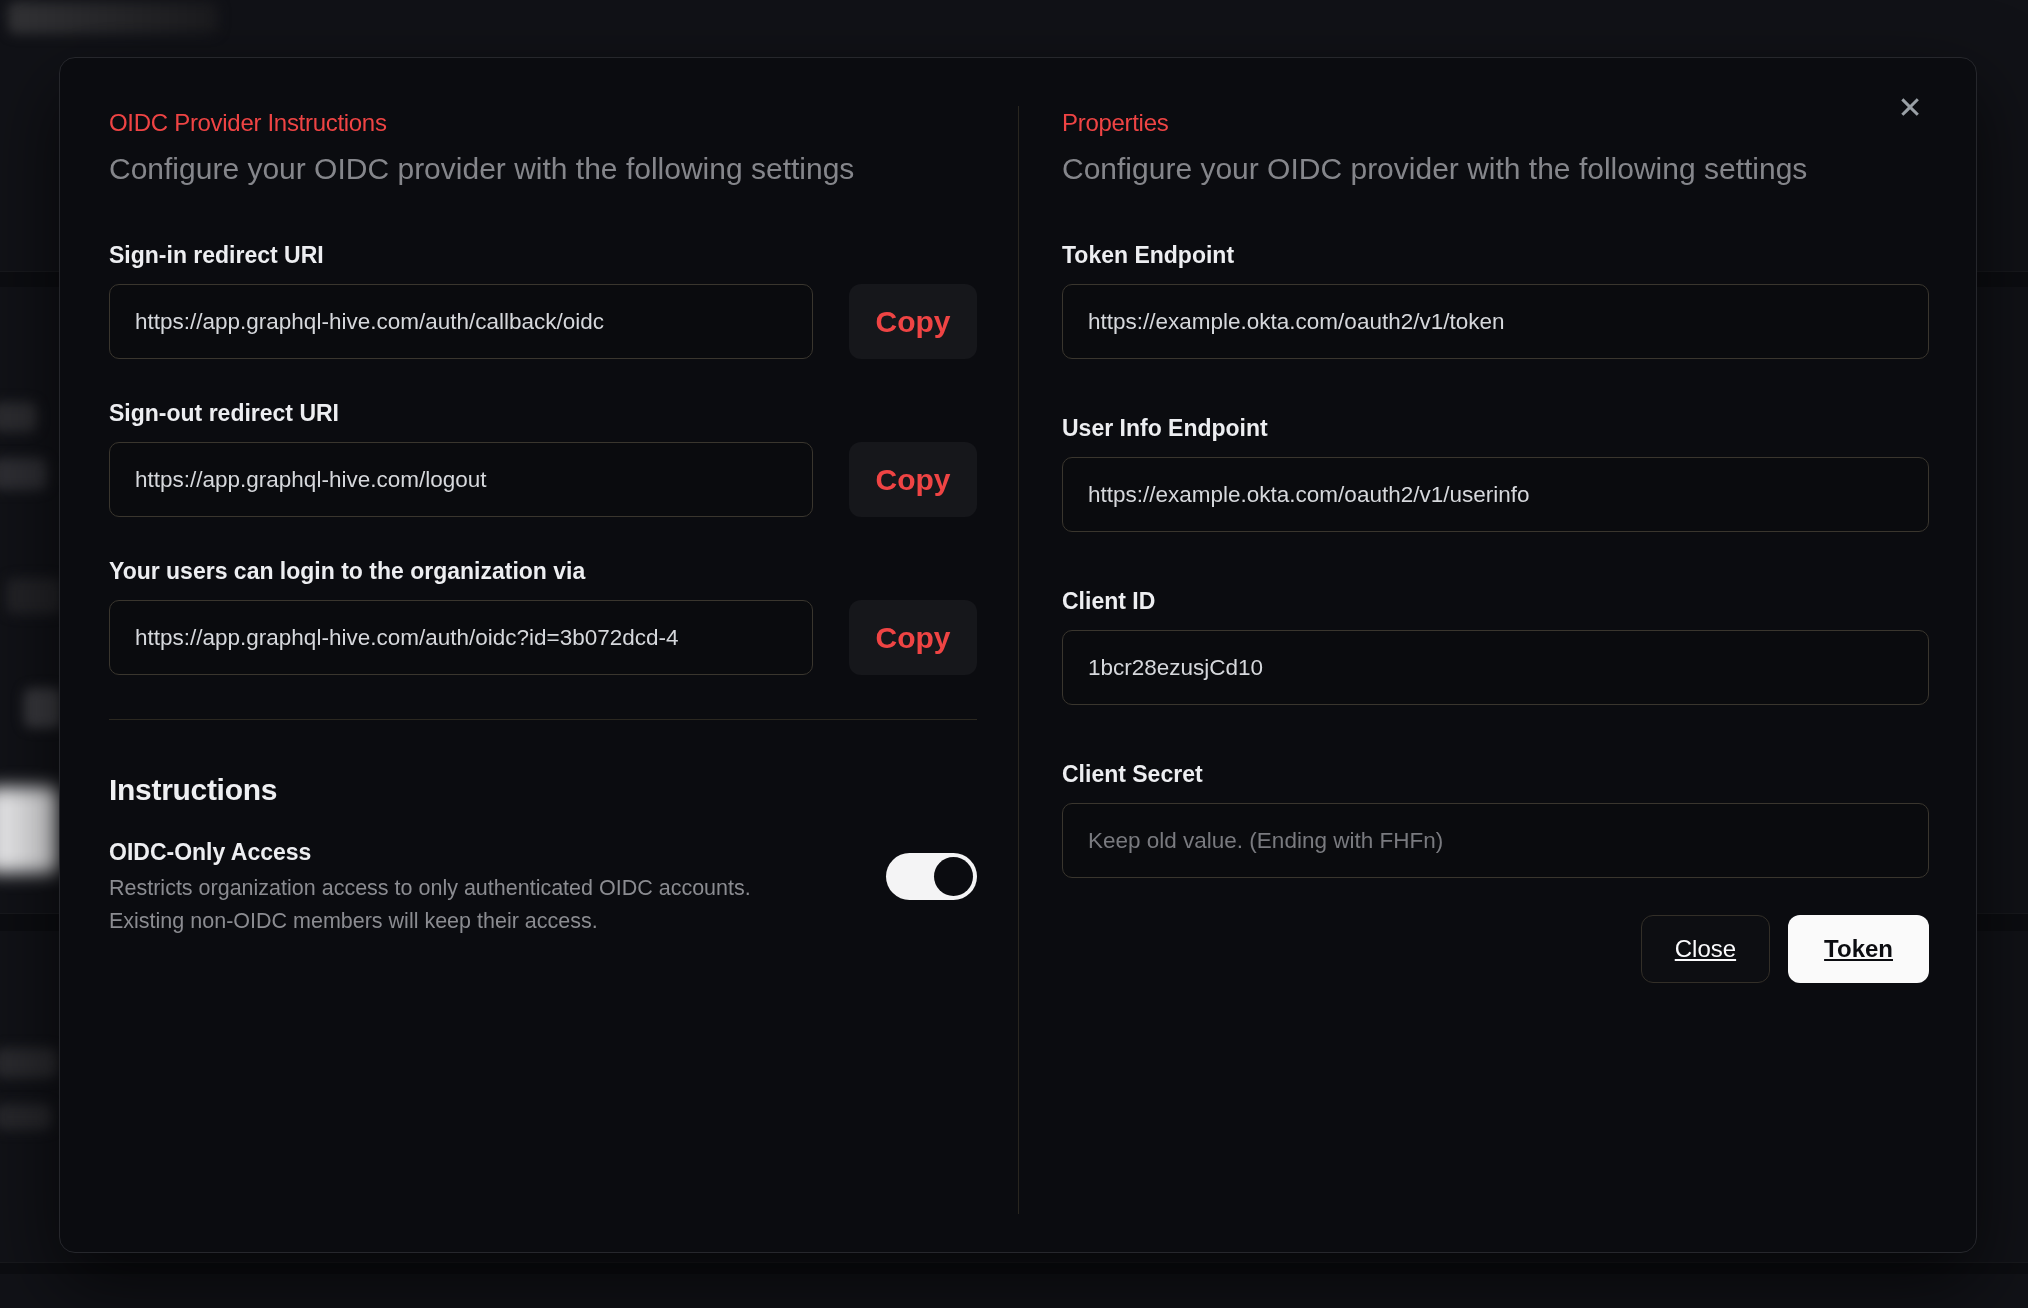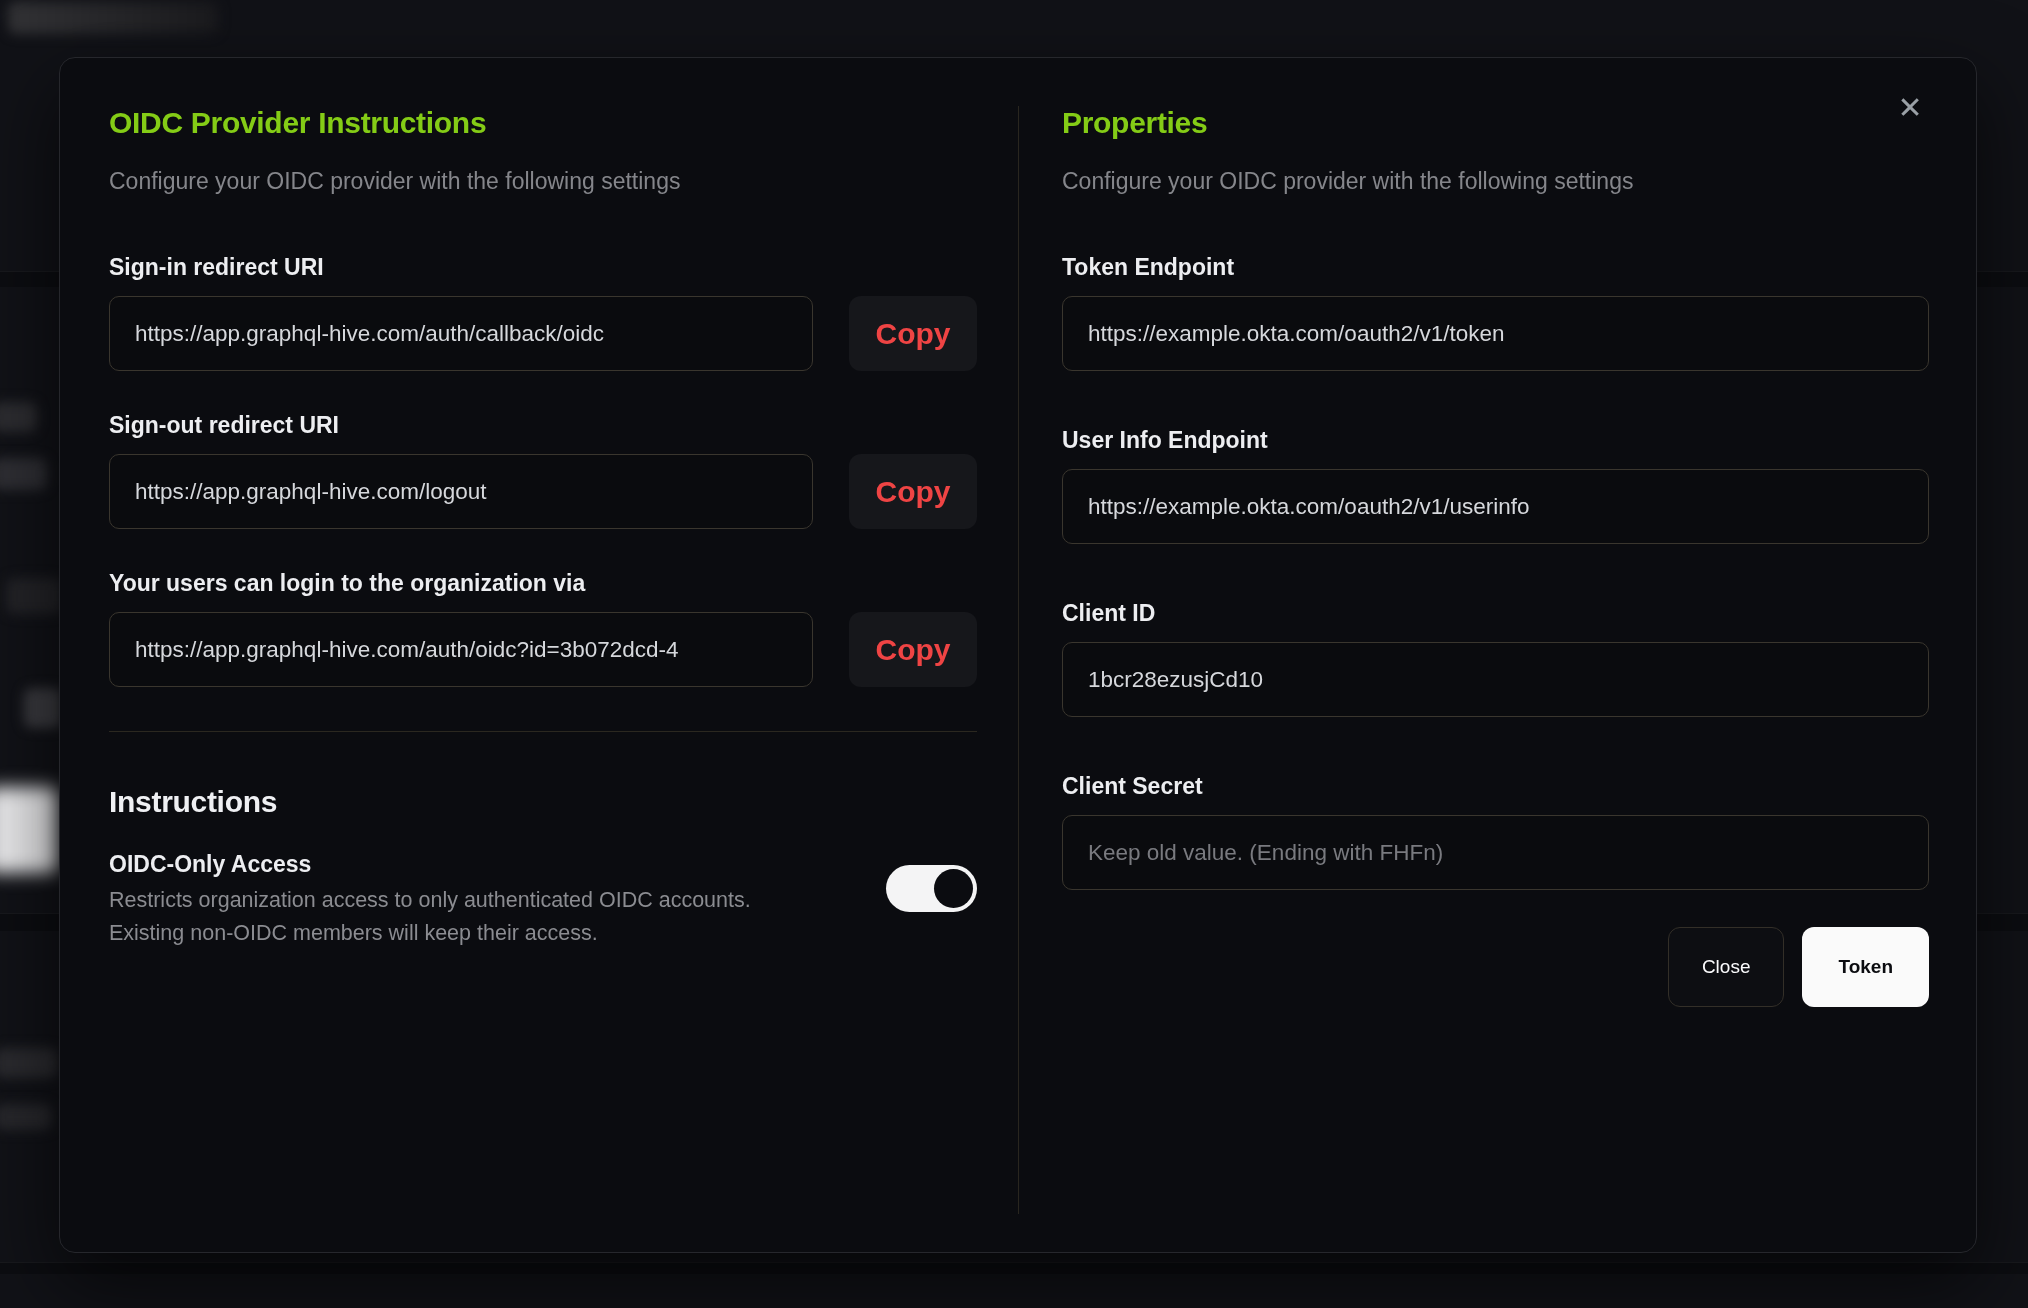--- a/index.html
+++ b/index.html
@@ -30,23 +30,23 @@
            background:#0b0c10; border:1px solid #26272c; border-radius:16px;
            box-shadow:0 30px 80px rgba(0,0,0,0.65);
            display:grid; grid-template-columns:1fr 1fr; }
   .v-divider { position:absolute; left:958px; top:48px; bottom:38px; width:1px;
                background:#29261f; }
 
   .pane { position:relative; }
   .pane-left  { padding:46px 41px 48px 49px; }
   .pane-right { padding:46px 47px 48px 44px; }
 
-  .pane-title { font-size:30px; line-height:38px; font-weight:700; color:#84cc16;
+  .pane-title { font-size:24px; line-height:38px; font-weight:400; color:#ef4444;
                 letter-spacing:-0.3px; }
-  .pane-subtitle { margin-top:24px; font-size:23px; line-height:30px; color:#85868b; }
+  .pane-subtitle { margin-top:12px; font-size:30px; line-height:30px; color:#85868b; }
 
   .field-label { display:block; font-size:23px; line-height:28px; font-weight:700;
                  color:#edeef1; }
   .first-label { margin-top:57px; }
   .pane-left  .field-label { margin-top:40px; }
   .pane-left  .field-label.first-label { margin-top:57px; }
   .pane-right .field-label { margin-top:55px; }
   .pane-right .field-label.first-label { margin-top:57px; }
 
   .input-row { display:flex; gap:36px; margin-top:15px; }
@@ -77,22 +77,22 @@
             flex:0 0 auto; }
   .toggle .knob { position:absolute; top:4px; right:4px; width:39px; height:39px;
                   border-radius:50%; background:#0b0c10; }
 
   .close-x { position:absolute; top:28px; right:44px; width:44px; height:44px;
              background:none; border:none; color:#9aa0a6; font-size:30px;
              line-height:44px; text-align:center; cursor:pointer;
              font-family:"Liberation Sans", sans-serif; }
 
   .footer-row { display:flex; justify-content:flex-end; gap:18px; margin-top:37px; }
-  .btn { height:80px; border-radius:12px; font-size:19px; cursor:pointer;
-         font-family:"Liberation Sans", sans-serif; }
+  .btn { height:68px; border-radius:12px; font-size:24px; cursor:pointer;
+         font-family:"Liberation Sans", sans-serif;text-decoration:underline; }
   .btn-close { padding:0 33px; background:#0d0e12; border:1px solid #332f28;
                color:#fbfbfd; font-weight:500; }
   .btn-save  { padding:0 36px; background:#fafafa; border:none; color:#0b0c10;
                font-weight:600; }
 </style>
 </head>
 <body>
 
 <div class="backdrop">
   <div class="bd-band b1"></div>

